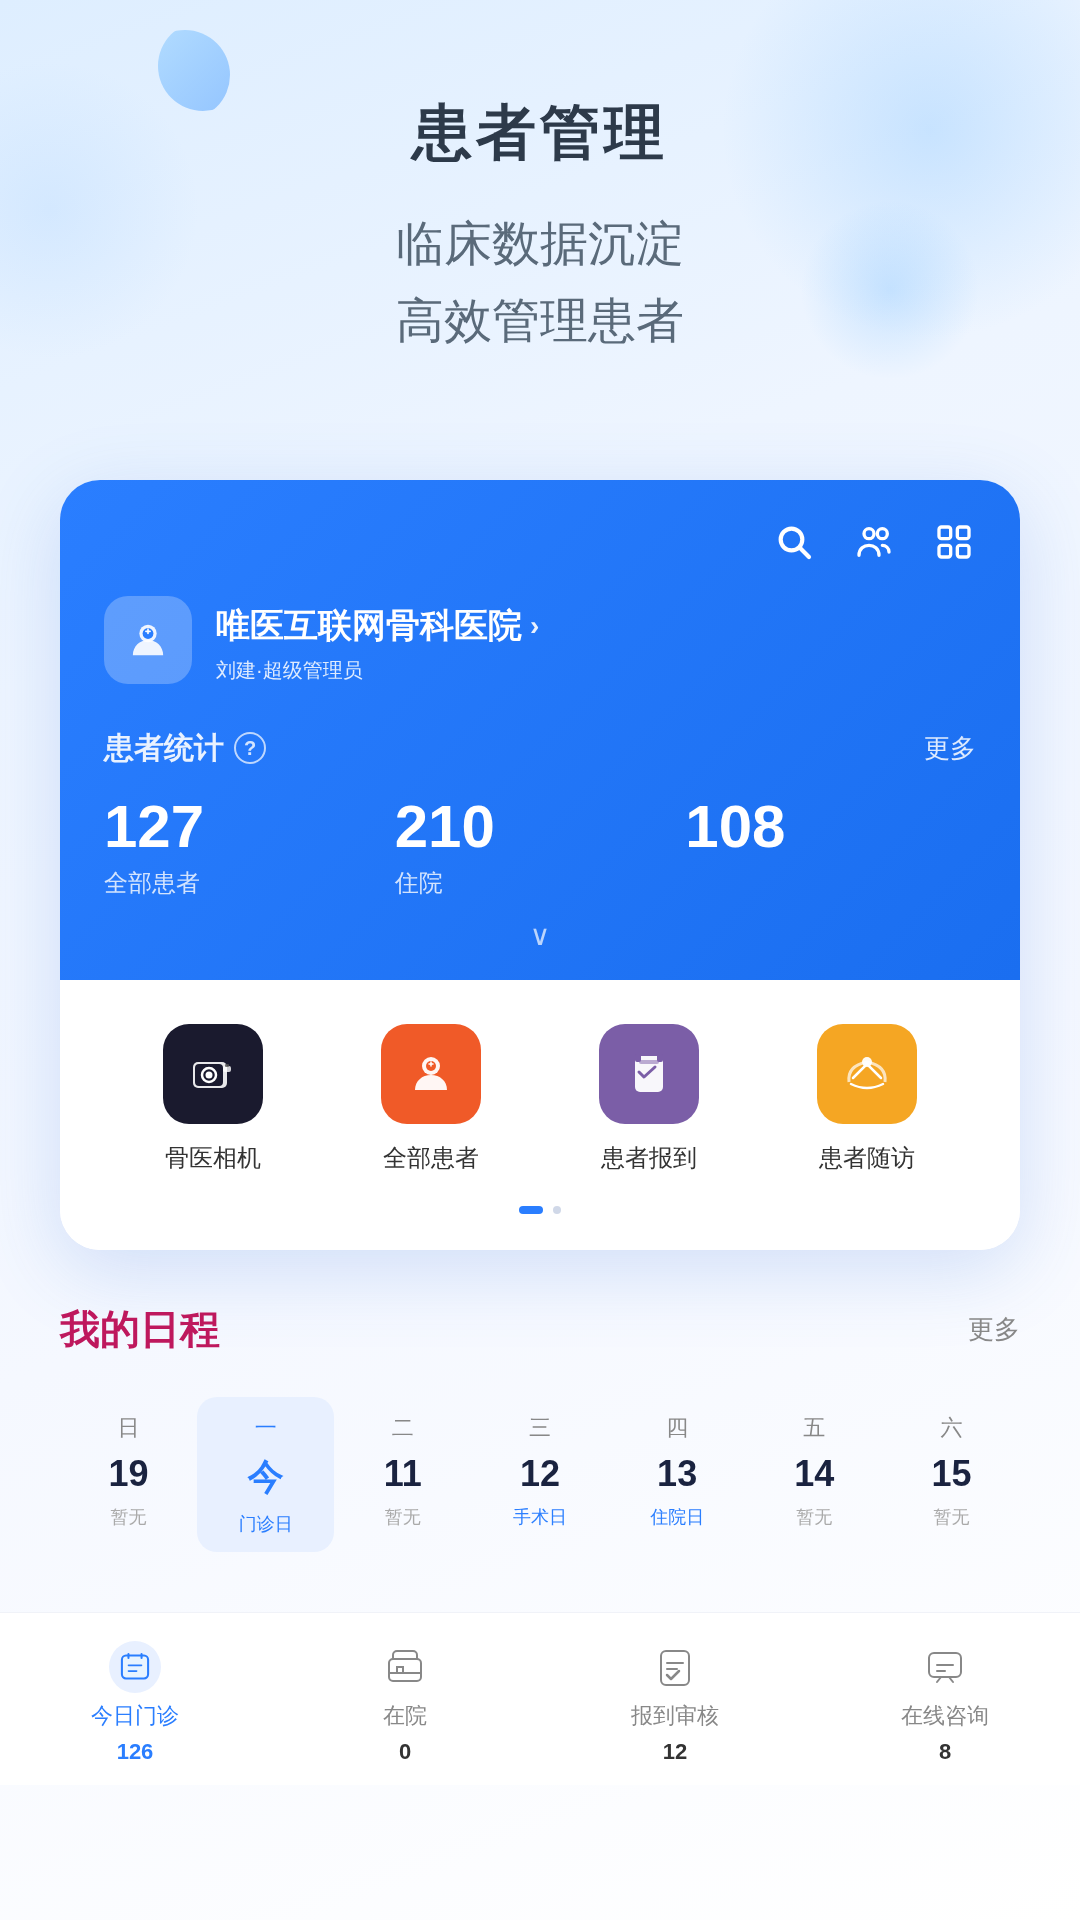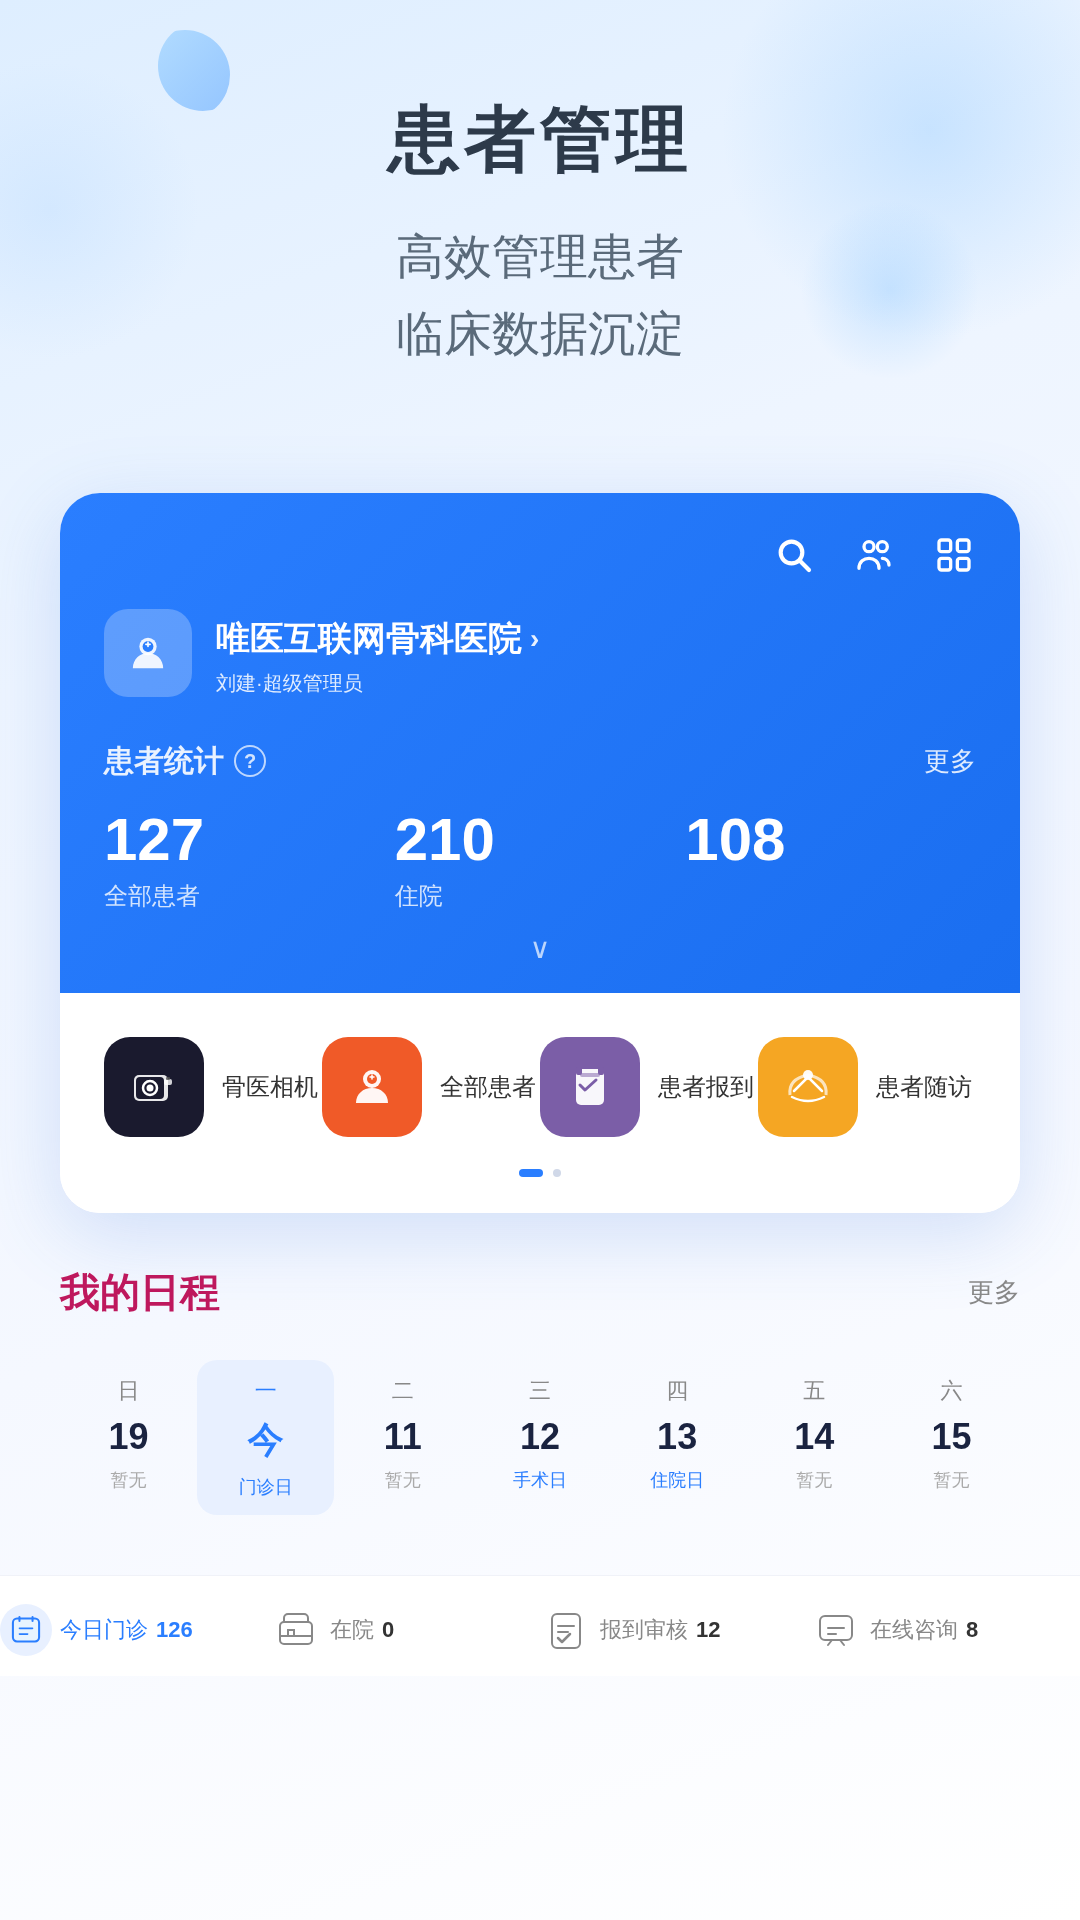--- a/index.html
+++ b/index.html
@@ -45,21 +45,21 @@
       pointer-events: none;
     }
 
     
     .header-section {
       padding: 100px 60px 60px;
       text-align: center;
       position: relative;
     }
     .main-title {
-      font-size: 72px;
+      font-size: 60px;
       font-weight: 800;
       color: #2d3a4a;
       line-height: 1.1;
       margin-bottom: 40px;
       letter-spacing: 4px;
     }
     .subtitle {
       font-size: 48px;
       color: #5a6a7a;
       line-height: 1.6;
@@ -215,21 +215,21 @@
 
     
     .quick-actions {
       display: flex;
       gap: 0;
       justify-content: space-around;
       margin-bottom: 32px;
     }
     .quick-action {
       display: flex;
-      flex-direction: row;
+      flex-direction: column;
       align-items: center;
       gap: 18px;
       cursor: pointer;
       flex: 1;
     }
     .action-icon-wrap {
       width: 100px;
       height: 100px;
       border-radius: 26px;
       display: flex;
@@ -335,21 +335,21 @@
       position: relative;
       background: #fff;
       border-top: 1px solid #f0f2f8;
       padding: 28px 0 20px;
       display: flex;
       justify-content: space-around;
       align-items: flex-start;
     }
     .nav-item {
       display: flex;
-      flex-direction: row;
+      flex-direction: column;
       align-items: center;
       gap: 8px;
       cursor: pointer;
       flex: 1;
     }
     .nav-icon {
       width: 52px;
       height: 52px;
       display: flex;
       align-items: center;
@@ -396,22 +396,22 @@
 <body>
 
 <div class="bg-circle-1"></div>
 <div class="bg-circle-2"></div>
 <div class="bg-circle-3"></div>
 
 <div class="header-section">
   <div class="deco-half"></div>
   <h1 class="main-title">患者管理</h1>
   <div class="subtitle">
+    <div>临床数据沉淀</div>
     <div>高效管理患者</div>
-    <div>临床数据沉淀</div>
   </div>
 </div>
 
 <div class="app-card">
 
   <div class="card-top">
 
     <div class="top-icons">
       <div class="top-icon">
         <svg viewBox="0 0 24 24" width="40" height="40">

